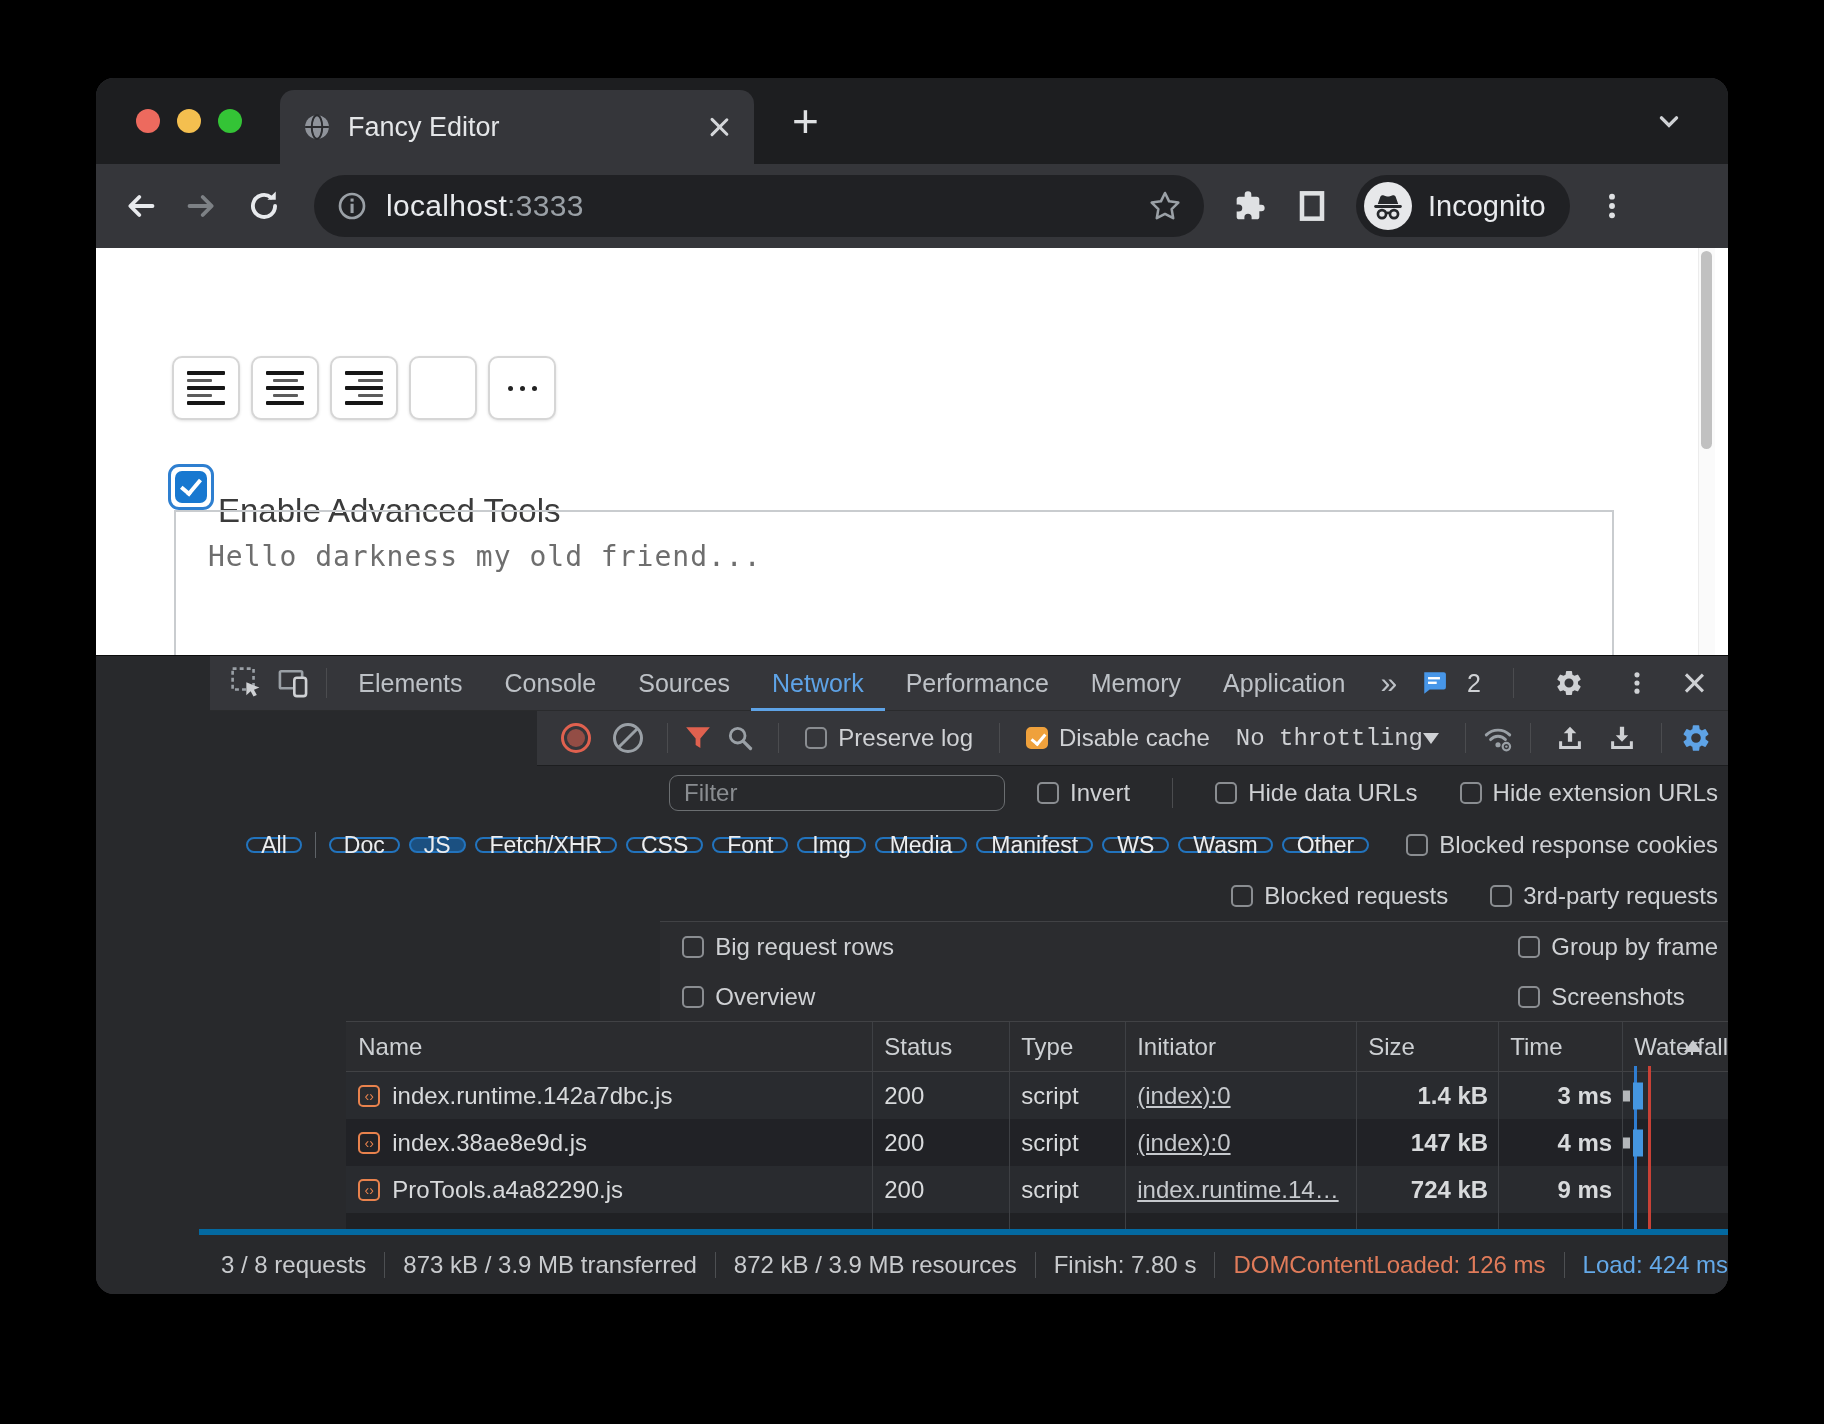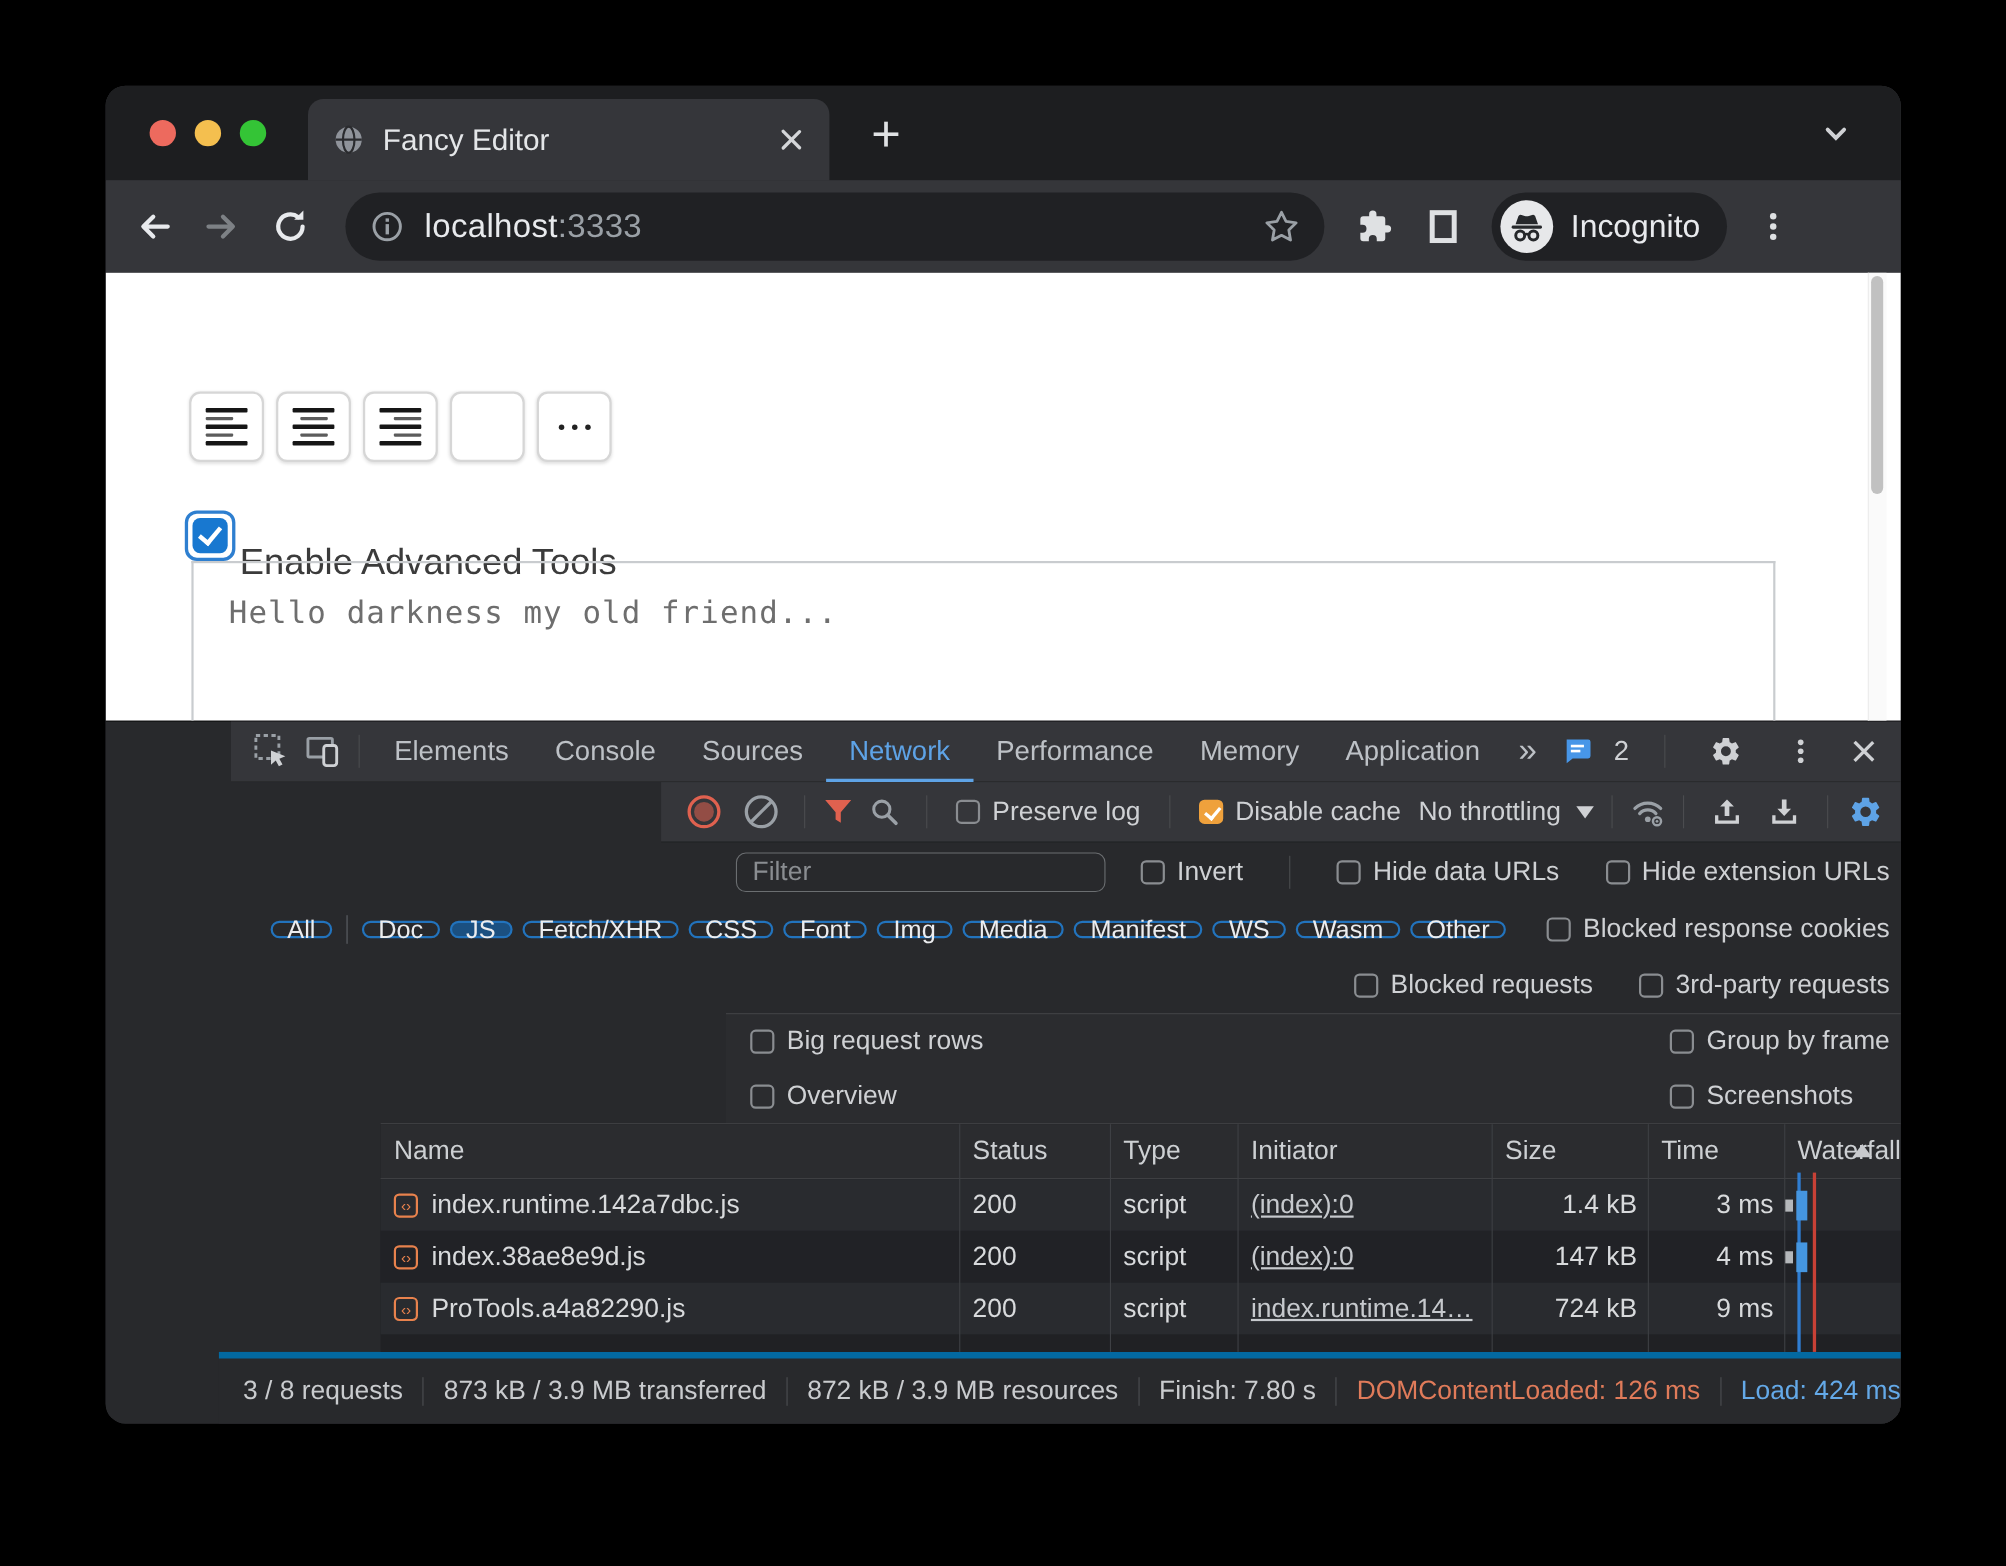--- a/index.html
+++ b/index.html
@@ -88,21 +88,21 @@
                  border-bottom:1px solid #1d1e20;box-sizing:border-box;gap:6px;}
   .rec{width:24px;height:24px;border-radius:50%;border:3px solid var(--record-red,#e0614f);position:relative;margin:0 8px;}
   .rec::after{content:"";position:absolute;inset:3px;border-radius:50%;background:var(--record-red,#e0614f);opacity:.55;}
   .clr{width:24px;height:24px;border-radius:50%;border:3px solid #9aa0a6;position:relative;margin:0 8px;}
   .clr::after{content:"";position:absolute;left:10.5px;top:-2px;width:3px;height:27px;background:#9aa0a6;transform:rotate(45deg);}
   .dt-check{display:flex;align-items:center;gap:11px;margin:0 10px;}
   .cb{width:22px;height:22px;border:2px solid #8a8d91;border-radius:5px;box-sizing:border-box;flex:0 0 auto;background:transparent;}
   .cb.checked{background:var(--checked-orange,#efa13c);border-color:var(--checked-orange,#efa13c);position:relative;}
   .cb.checked::after{content:"";position:absolute;left:6px;top:2px;width:6px;height:11px;
       border-right:3px solid #fff;border-bottom:3px solid #fff;transform:rotate(40deg);}
-  .throttle{display:flex;align-items:center;gap:14px;margin:0 0;}
+  .throttle{display:flex;align-items:center;gap:0;margin:0 10px;font-family:Liberation Mono, monospace;}
   .tri-down{width:0;height:0;border-left:8px solid transparent;border-right:8px solid transparent;border-top:11px solid #cfd1d4;}
   .right-gear{margin-left:auto;display:flex;align-items:center;}
 
   .dt-filterrow{height:53px;display:flex;align-items:center;padding-left:16px;gap:22px;flex:0 0 auto;}
   .filter-input{width:336px;height:36px;background:transparent;border:1px solid #6b6e71;border-radius:9px;
       color:#dfe1e3;font-size:24px;font-family:"Liberation Sans",sans-serif;padding:0 14px;box-sizing:border-box;outline:none;}
   .filter-input::placeholder{color:#8a8d91;}
 
   .dt-chiprow{height:52px;display:flex;align-items:center;padding-left:14px;gap:9px;flex:0 0 auto;}
   .chip{height:16px;padding:0 13px;border-radius:17px;border:2px solid var(--chip-border,#2273bd);
@@ -119,21 +119,21 @@
   .dt-table{position:relative;height:208px;background:#202124;border-top:1px solid #414245;flex:0 0 auto;box-sizing:border-box;}
   .tgrid{display:grid;grid-template-columns:526px 137px 116px 231px 142px 124px 1fr;}
   .thead{height:50px;background:#2b2c2f;border-bottom:1px solid #414245;box-sizing:border-box;color:#cdd0d3;}
   .th{display:flex;align-items:center;padding-left:12px;font-size:24px;position:relative;}
   .tri-up{width:0;height:0;border-left:9px solid transparent;border-right:9px solid transparent;border-bottom:12px solid #c8cacd;
           position:absolute;right:26px;top:18px;}
   .trow{height:47px;position:relative;color:#d8dadc;font-size:24px;}
   .trow.odd{background:#292b2f;}
   .trow.even{background:#212226;}
   .td{display:flex;align-items:center;padding-left:12px;overflow:hidden;white-space:nowrap;}
-  .td.num{justify-content:flex-end;padding-right:10px;padding-left:0;}
+  .td.num{justify-content:flex-end;padding-right:10px;padding-left:0;font-weight:bold;}
   .script-icon{width:22px;height:22px;border:2px solid #e8824d;border-radius:5px;margin-right:12px;flex:0 0 auto;
                display:flex;align-items:center;justify-content:center;color:#e8824d;font-size:14px;line-height:1;box-sizing:border-box;}
   .ini{text-decoration:underline;color:#c6c9cd;}
   .cdiv{position:absolute;top:0;bottom:0;width:1px;background:#3e4044;z-index:1;}
   .gline{position:absolute;top:44px;bottom:0;width:1px;background:#35373b;z-index:1;}
   .vline{position:absolute;top:44px;bottom:0;width:3px;z-index:2;}
   .vline.blue{background:#2f7dd1;}
   .vline.red{background:#c84136;}
   .wbar{position:absolute;top:50%;transform:translateY(-50%);z-index:3;}
   .wb-gray{width:7px;height:11px;background:#b4b7ba;}

